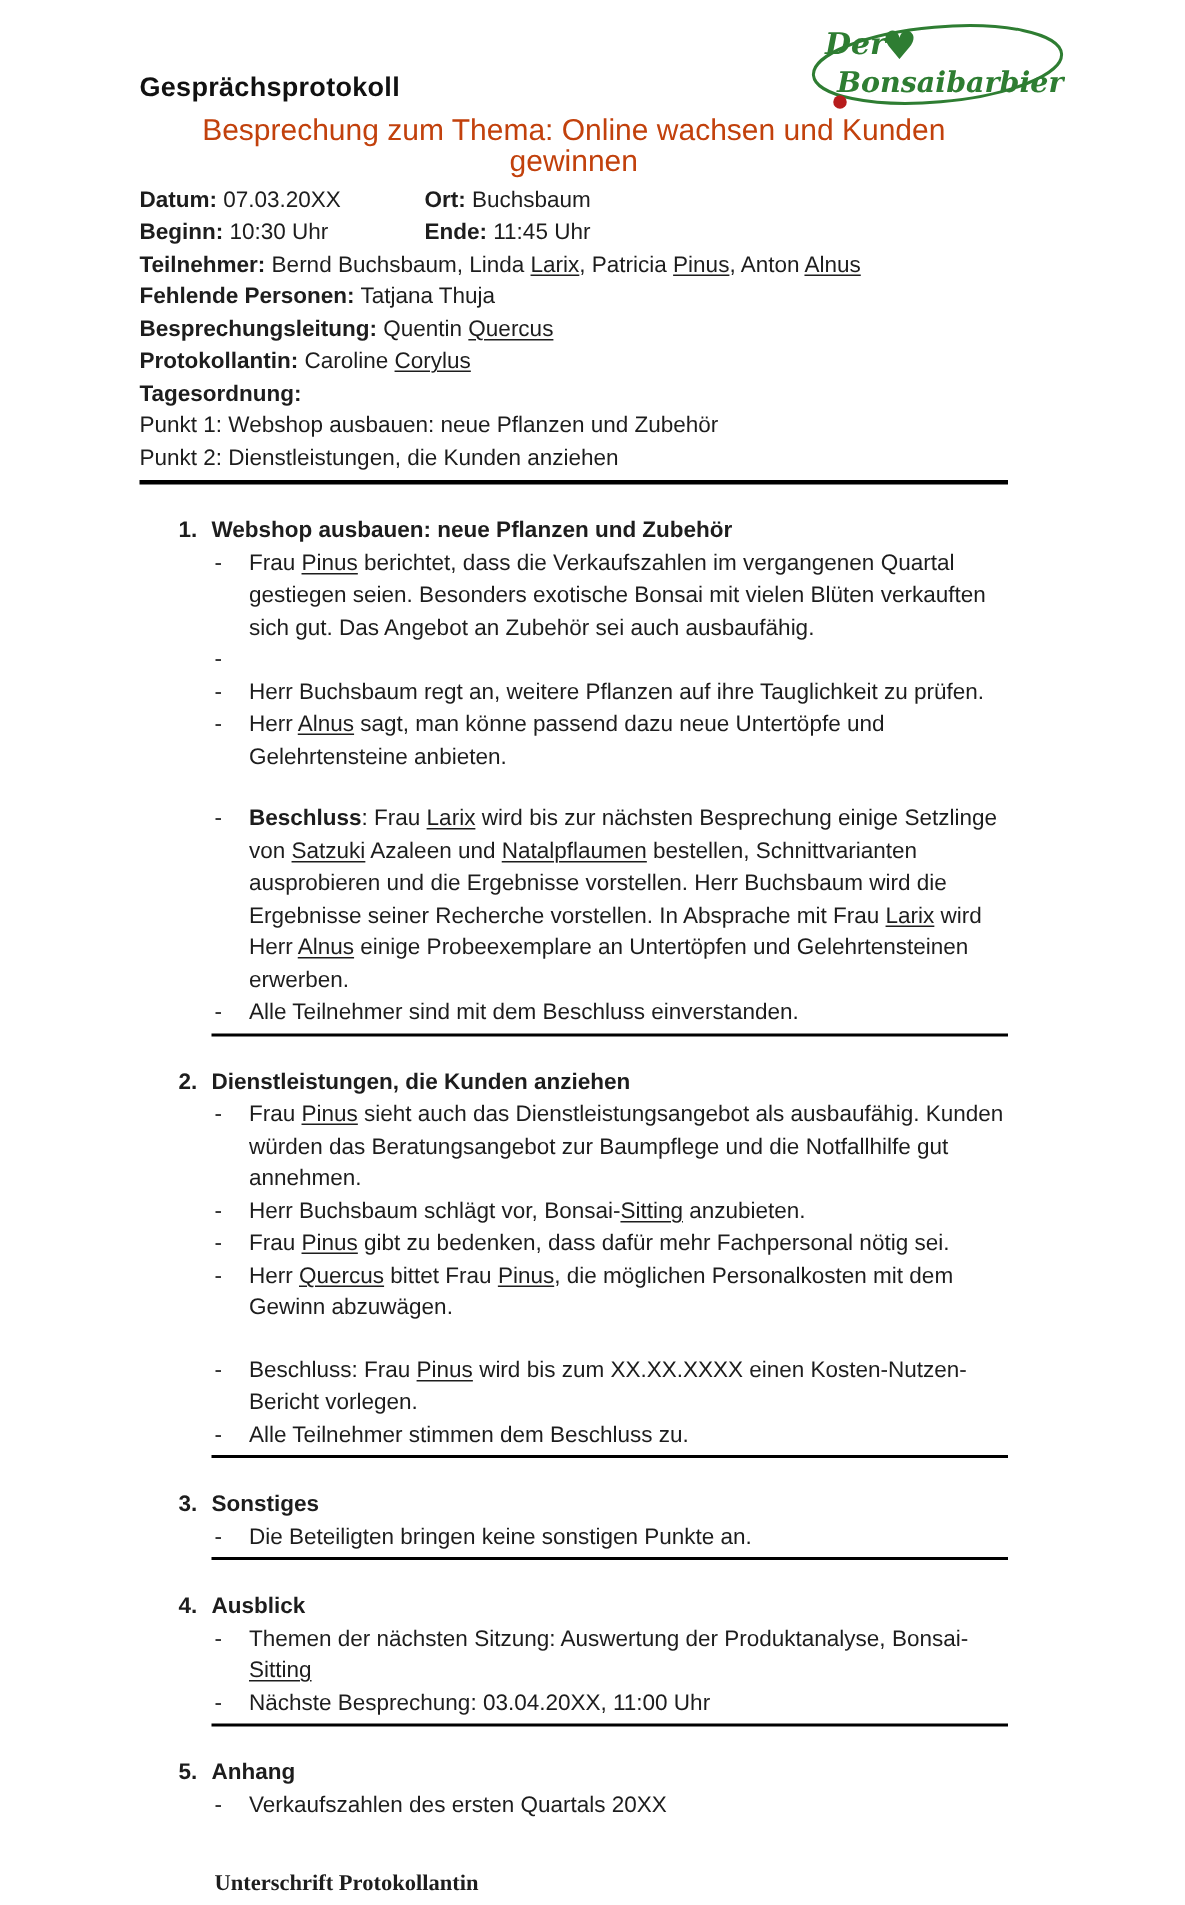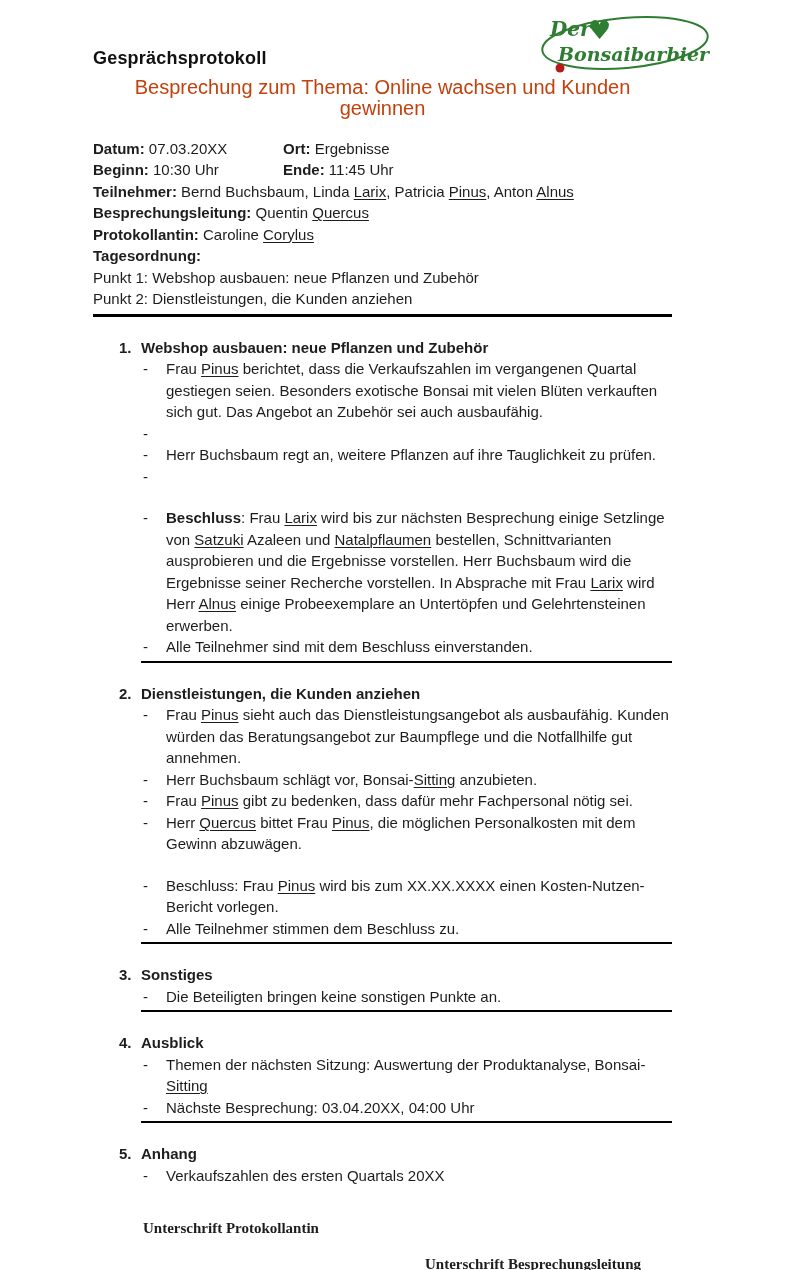--- a/index.html
+++ b/index.html
@@ -11,21 +11,21 @@
   }
   .page { position:relative; width:762px; height:1270px; padding:48px 90px 0 93px; }
   .b { font-weight:700; }
   .u { text-decoration:underline; text-decoration-thickness:1px; text-underline-offset:2px; }
 
   .logo { position:absolute; top:4px; right:52px; width:180px; height:76px; }
 
   .title    { font-size:18px; font-weight:700; text-align:left; color:#111; letter-spacing:.2px; }
   .subtitle { font-size:20px; font-weight:400; text-align:center; color:#c2410c; margin-top:7px; }
 
-  .meta { margin-top:18px; }
+  .meta { margin-top:3px; }
   .meta-line { position:relative; white-space:nowrap; }
   .tab-col { position:absolute; left:190px; top:0; }
 
   .main-rule { border-bottom:3px solid #000; margin-top:4px; }
 
   .section { margin-top:20px; }
   .sec-head { display:flex; padding-left:26px; }
   .sec-num { width:22px; flex:none; }
   .item { display:flex; padding-left:50px; }
   .dash { width:23px; flex:none; }
@@ -51,23 +51,24 @@
       <text x="58" y="35" font-size="26" fill="#2e7d32">♥</text>
       <text x="28" y="57" font-size="19" fill="#2e7d32">Bonsaibarbier</text>
       <circle cx="30" cy="64" r="4.5" fill="#b71c1c"></circle>
     </svg>
   </div>
 
   <h1 class="title">Gesprächsprotokoll</h1>
   <h2 class="subtitle">Besprechung zum Thema: Online wachsen und Kunden gewinnen</h2>
 
   <div class="meta" id="meta-block">
-      <div class="meta-line"><span><span class="b">Datum:</span><span> 07.03.20XX</span></span><span class="tab-col"><span class="b">Ort:</span><span> Ergebnisse</span></span></div>
+      <div class="meta-line"><span><span class="b">Datum:</span><span> 07.03.20XX</span></span><span class="tab-col"><span class="b">Ort:</span><span> Buchsbaum</span></span></div>
       <div class="meta-line"><span><span class="b">Beginn:</span><span> 10:30 Uhr</span></span><span class="tab-col"><span class="b">Ende:</span><span> 11:45 Uhr</span></span></div>
       <div class="meta-line"><span><span class="b">Teilnehmer:</span><span> Bernd Buchsbaum, Linda </span><span class="u">Larix</span><span>, Patricia </span><span class="u">Pinus</span><span>, Anton </span><span class="u">Alnus</span></span></div>
+      <div class="meta-line"><span><span class="b">Fehlende Personen:</span><span> Tatjana Thuja</span></span></div>
       <div class="meta-line"><span><span class="b">Besprechungsleitung:</span><span> Quentin </span><span class="u">Quercus</span></span></div>
       <div class="meta-line"><span><span class="b">Protokollantin:</span><span> Caroline </span><span class="u">Corylus</span></span></div>
       <div class="meta-line"><span><span class="b">Tagesordnung:</span></span></div>
       <div class="meta-line"><span><span>Punkt 1: Webshop ausbauen: neue Pflanzen und Zubehör</span></span></div>
       <div class="meta-line"><span><span>Punkt 2: Dienstleistungen, die Kunden anziehen</span></span></div>
     </div>
 
   <div class="main-rule"></div>
 
   <div id="sections">
@@ -82,20 +83,21 @@
         </div>
         <div class="item">
           <span class="dash">-</span>
         </div>
         <div class="item">
           <span class="dash">-</span>
           <div class="item-text"><span>Herr Buchsbaum regt an, weitere Pflanzen auf ihre Tauglichkeit zu prüfen.</span></div>
         </div>
         <div class="item">
           <span class="dash">-</span>
+          <div class="item-text"><span>Herr </span><span class="u">Alnus</span><span> sagt, man könne passend dazu neue Untertöpfe und Gelehrtensteine anbieten.</span></div>
         </div>
         <div class="item gap">
           <span class="dash">-</span>
           <div class="item-text"><span class="b">Beschluss</span><span>: Frau </span><span class="u">Larix</span><span> wird bis zur nächsten Besprechung einige Setzlinge von </span><span class="u">Satzuki</span><span> Azaleen und </span><span class="u">Natalpflaumen</span><span> bestellen, Schnittvarianten ausprobieren und die Ergebnisse vorstellen. Herr Buchsbaum wird die Ergebnisse seiner Recherche vorstellen. In Absprache mit Frau </span><span class="u">Larix</span><span> wird Herr </span><span class="u">Alnus</span><span> einige Probeexemplare an Untertöpfen und Gelehrtensteinen erwerben.</span></div>
         </div>
         <div class="item">
           <span class="dash">-</span>
           <div class="item-text"><span>Alle Teilnehmer sind mit dem Beschluss einverstanden.</span></div>
         </div>
         <div class="sec-rule"></div>
@@ -146,21 +148,21 @@
         <div class="sec-head">
           <span class="sec-num b">4.</span>
           <span class="sec-title b">Ausblick</span>
         </div>
         <div class="item">
           <span class="dash">-</span>
           <div class="item-text"><span>Themen der nächsten Sitzung: Auswertung der Produktanalyse, Bonsai-</span><span class="u">Sitting</span></div>
         </div>
         <div class="item">
           <span class="dash">-</span>
-          <div class="item-text"><span>Nächste Besprechung: 03.04.20XX, 04:00 Uhr</span></div>
+          <div class="item-text"><span>Nächste Besprechung: 03.04.20XX, 11:00 Uhr</span></div>
         </div>
         <div class="sec-rule"></div>
       </section>
       <section class="section">
         <div class="sec-head">
           <span class="sec-num b">5.</span>
           <span class="sec-title b">Anhang</span>
         </div>
         <div class="item">
           <span class="dash">-</span>

